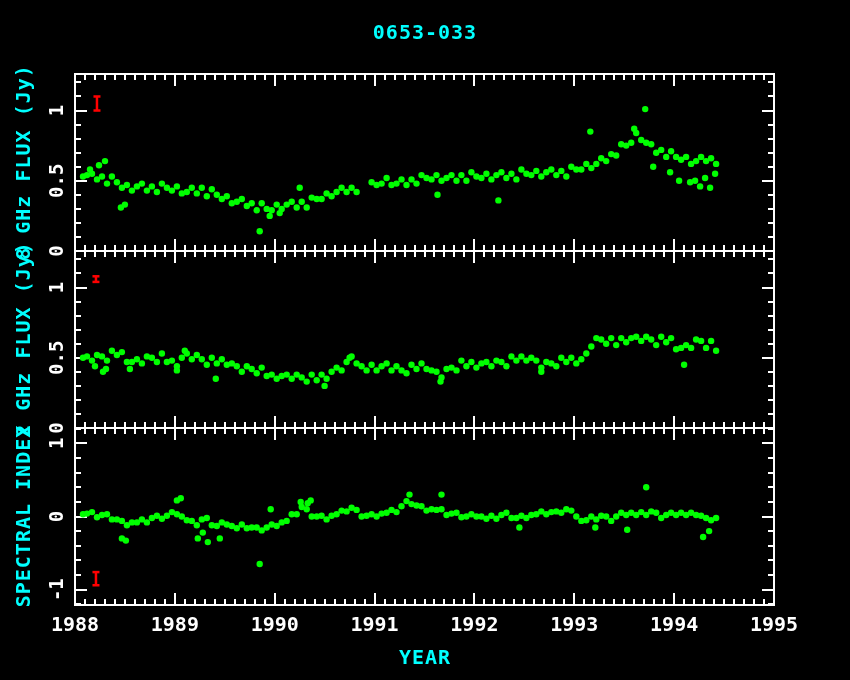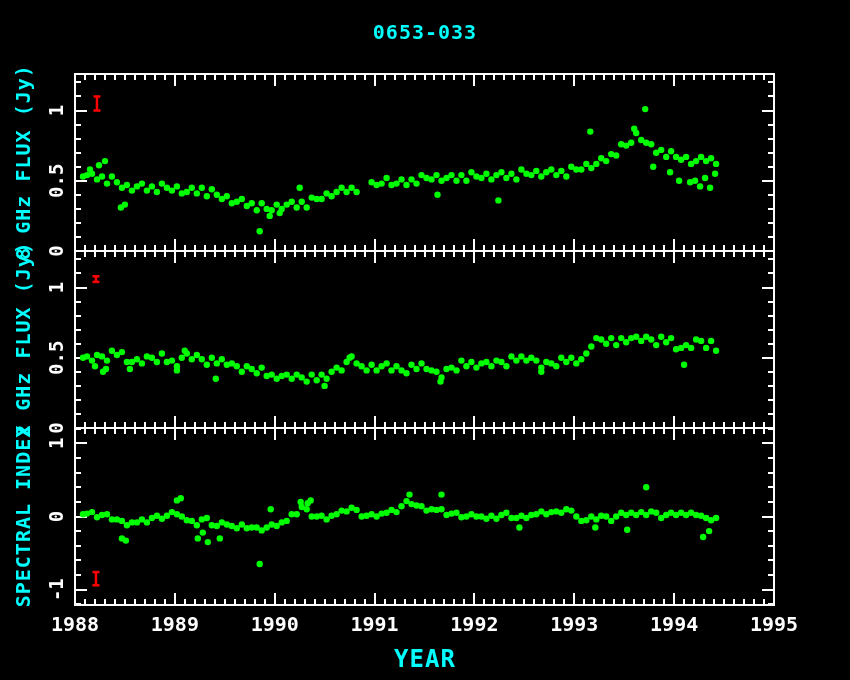--- a/index.html
+++ b/index.html
@@ -3,21 +3,21 @@
 <meta charset="utf-8">
 <style>
   html,body{margin:0;padding:0;background:#000;}
   .stage{position:relative;width:850px;height:680px;background:#000;overflow:hidden;
          font-family:"DejaVu Sans Mono", monospace;padding-left:12px;}
   .stage svg{position:absolute;left:0;top:0;}
   svg text{font-family:"DejaVu Sans Mono", monospace;font-weight:bold;}
   .title{position:absolute;left:0;top:20px;width:850px;text-align:center;
          font-size:20px;font-weight:bold;letter-spacing:1px;}
   .xlab{position:absolute;left:0;top:645px;width:850px;text-align:center;
-        font-size:24px;font-weight:bold;letter-spacing:1px;}
+        font-size:20px;font-weight:bold;letter-spacing:1px;}
   .ylab{position:absolute;white-space:nowrap;font-size:20px;font-weight:bold;
         letter-spacing:1px;transform:translate(-50%,-50%) rotate(-90deg);}
 </style>
 </head>
 <body>
 
 <div class="stage">
   <div class="title" style="color: rgb(0, 255, 255);">0653-033</div>
   <div class="ylab" id="ylab0" style="left: 23px; top: 162px; color: rgb(0, 255, 255);">8 GHz FLUX (Jy)</div>
   <div class="ylab" id="ylab1" style="left: 23px; top: 339px; color: rgb(0, 255, 255);">2 GHz FLUX (Jy)</div>

